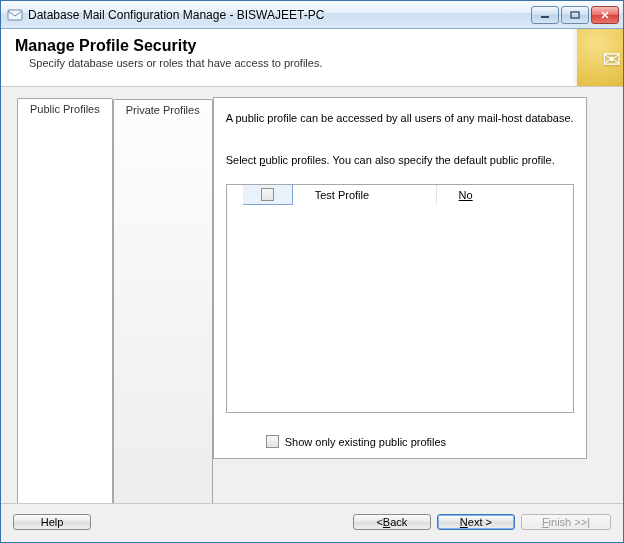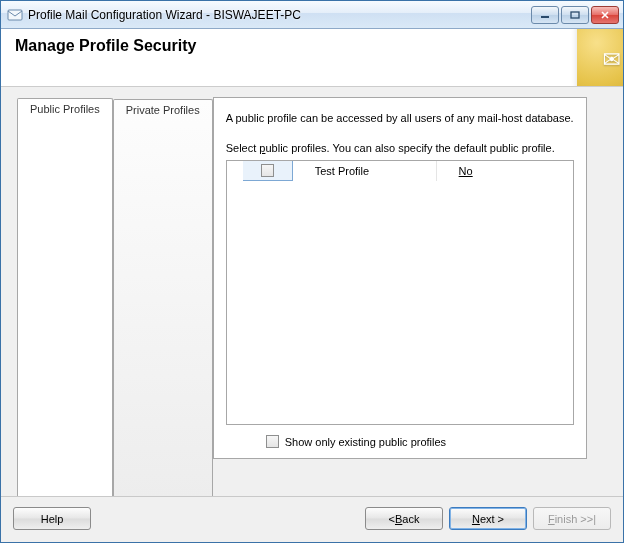--- a/index.html
+++ b/index.html
@@ -111,20 +111,21 @@
     top: 1px;
     padding-bottom: 5px;
   }
   .tab:not(.active) { top: 2px; }
   .tab-content {
     border: 1px solid #a7a7a7;
     background: #fff;
     padding: 12px 12px 10px 12px;
     display: flex; flex-direction: column;
     height: 362px;
+    gap: 12px;
   }
   .desc1 { margin: 2px 0 18px 0; color: #000; }
   .desc2 { margin: 0 0 6px 0; color: #000; }
   .desc2 .u { text-decoration: underline; }
   .grid-container {
     border: 1px solid #a7a7a7;
     flex: 1;
     display: flex; flex-direction: column;
     overflow: hidden;
   }
@@ -171,23 +172,23 @@
     margin-top: 10px;
     display: flex; align-items: center; gap: 6px; margin-left: 40px;
   }
   
   .footer {
     border-top: 1px solid #c9c9c9;
     padding: 10px 12px 12px 12px;
     display: flex; align-items: center;
   }
   .btn {
-    height: 23px;
+    height: 16px;
     min-width: 78px;
-    padding: 0 8px;
+    padding: 0 20px;
     border: 1px solid #8b8b8b;
     border-radius: 3px;
     background: linear-gradient(#fdfdfd,#e7e7e7 48%,#dcdcdc 52%,#efefef);
     font-size: 11px; color: #000;
     display: inline-flex; align-items: center; justify-content: center;
     margin-left: 6px;
     cursor: pointer;
   }
   .btn.help { margin-left: 0; }
   .btn.default-btn {
@@ -207,21 +208,21 @@
 
 <div class="window">
 
   <div class="titlebar">
     <span class="app-icon">
       <svg width="16" height="16" viewBox="0 0 16 16">
         <rect x="1" y="3" width="14" height="10" rx="1" fill="#f3f7fb" stroke="#6b8aab"></rect>
         <path d="M1 4 L8 9 L15 4" fill="none" stroke="#6b8aab"></path>
       </svg>
     </span>
-    <span class="title-text">Profile Mail Configuration Wizard - BISWAJEET-PC</span>
+    <span class="title-text">Database Mail Configuration Manage - BISWAJEET-PC</span>
     <div class="win-controls">
       <div class="win-btn">
         <svg width="10" height="8">
             <rect x="1" y="5" width="8" height="2" fill="#2a4a6b"></rect>
           </svg>
       </div>
       <div class="win-btn">
         <svg width="10" height="8">
             <rect x="1" y="1" width="8" height="6" fill="none" stroke="#2a4a6b" stroke-width="1.3"></rect>
           </svg>
@@ -229,20 +230,21 @@
       <div class="win-btn close">
         <svg width="10" height="8">
             <path d="M2 1 L8 7 M8 1 L2 7" stroke="#fff" stroke-width="1.6"></path>
           </svg>
       </div>
     </div>
   </div>
 
   <div class="header-panel">
     <h1>Manage Profile Security</h1>
+    <div class="subtitle">Specify database users or roles that have access to profiles.</div>
     <div class="header-art"></div>
   </div>
 
   <div class="body">
     <div class="tab-strip">
       <div class="tab active">
         <span>Public Profiles</span>
       </div>
       <div class="tab">
         <span>Private Profiles</span>

